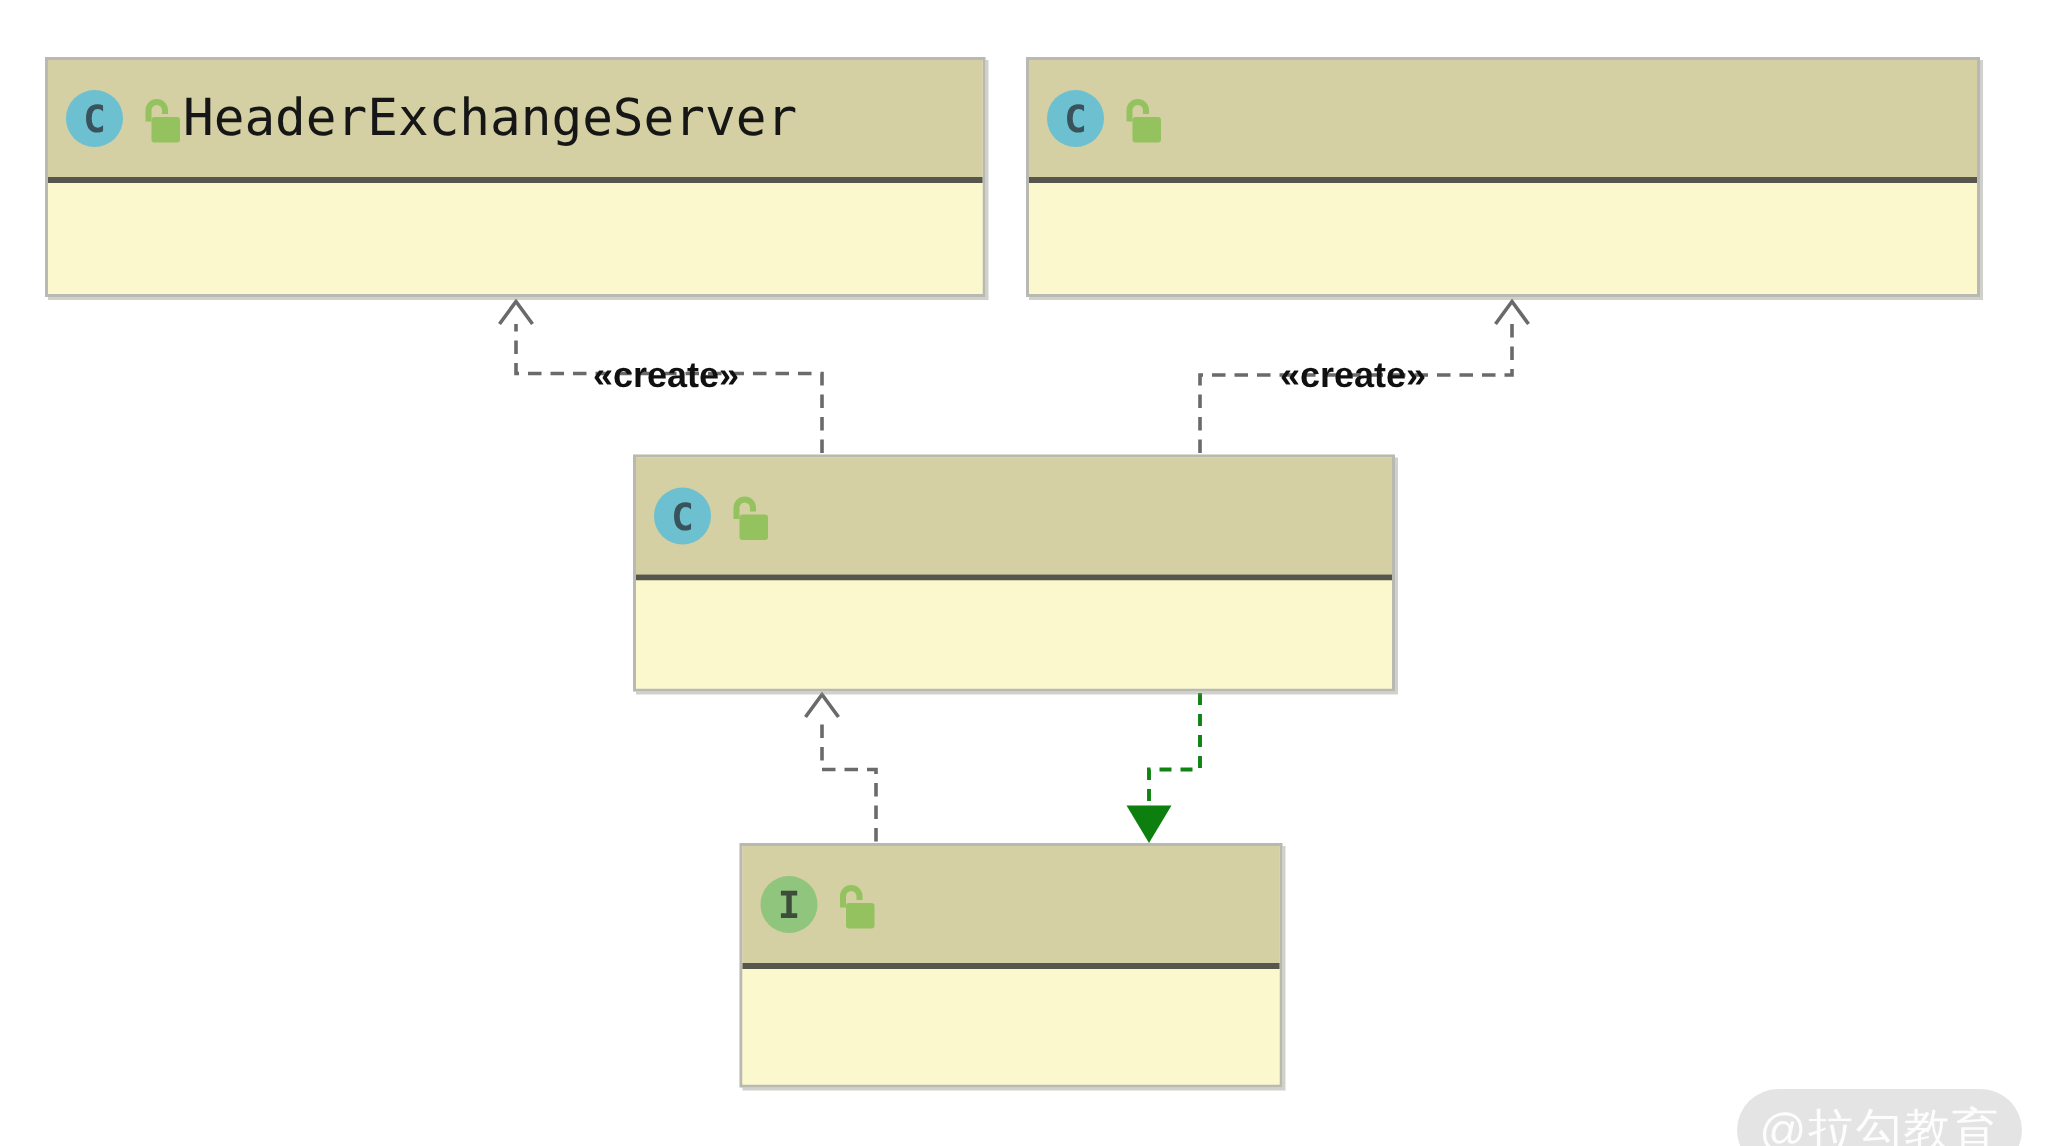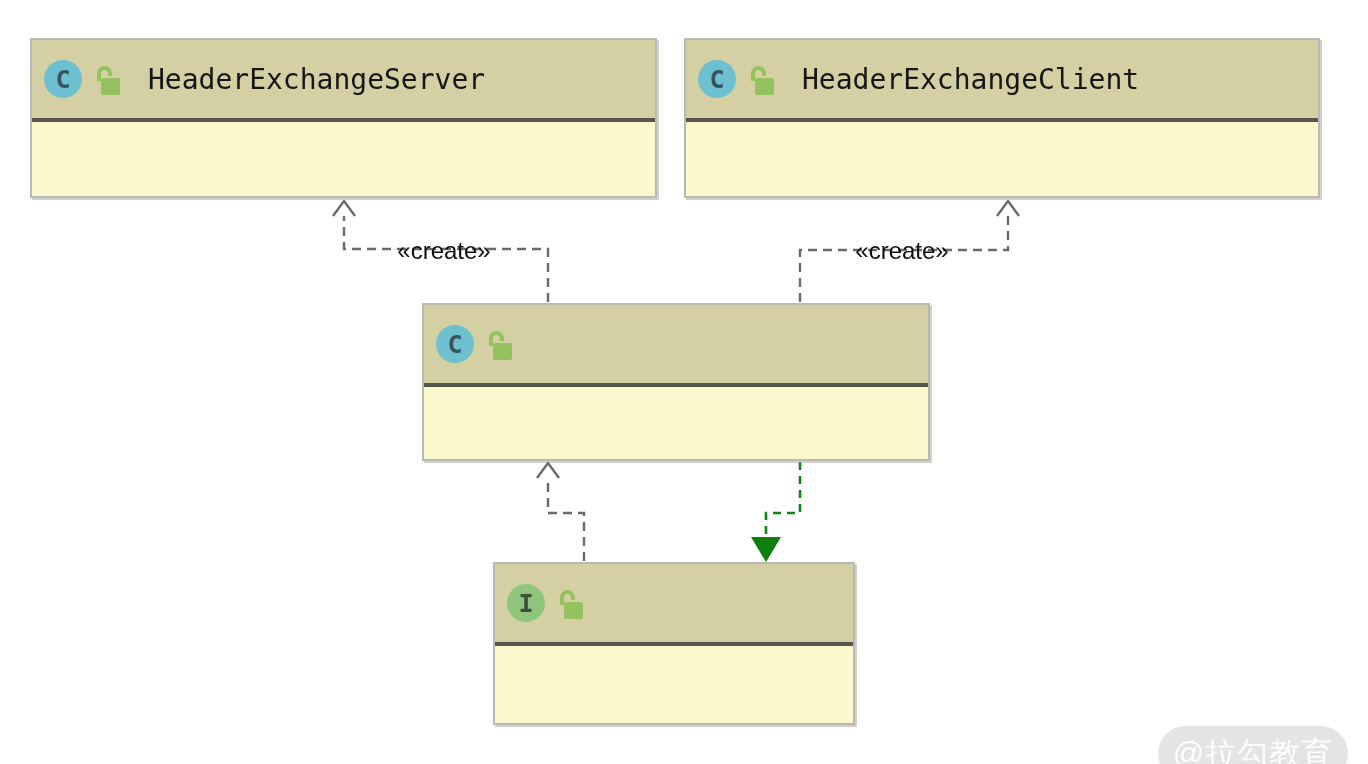--- a/index.html
+++ b/index.html
@@ -27,27 +27,27 @@
 
   .badge{
     width:38px;height:38px;border-radius:50%;flex:none;
     display:flex;align-items:center;justify-content:center;
     font-family:"DejaVu Sans Mono",monospace;font-size:25px;font-weight:bold;
   }
   .badge.class{background:#6dc0cf;color:#39525c}
   .badge.iface{background:#8fc57c;color:#3e4d3b}
   .lock{margin-left:10px;flex:none}
   .title{
-    margin-left:26px;white-space:nowrap;
-    font-family:"DejaVu Sans Mono",monospace;font-size:28px;color:#161616;
+    white-space:nowrap;
+    font-family:"DejaVu Sans Mono",monospace;font-size:34px;color:#161616;
   }
 
   .edge-label{
     position:absolute;transform:translate(-50%,-50%);
-    font-size:24px;color:#101010;white-space:nowrap;
+    font-size:24px;color:#101010;white-space:nowrap;font-weight:bold;
   }
 
   .watermark{
     position:absolute;left:1158px;top:704px;width:190px;height:55px;
     background:#e4e4e4;border-radius:29px;
     display:flex;align-items:center;justify-content:center;
     color:#fdfdfd;font-size:31px;letter-spacing:1px;margin-top:22px;
   }
 </style>
 </head>
@@ -81,21 +81,20 @@
   <div class="bod"></div>
 </div>
 
 <div class="node" style="left:684px;top:38px;width:636px;height:160px">
   <div class="hdr">
     <span class="badge class">C</span>
     <svg class="lock" width="30" height="33" viewBox="0 0 30 33">
       <path d="M7 18 V10.5 a5.5 5.5 0 0 1 11 0 V13" fill="none" stroke="#93c25f" stroke-width="4"></path>
       <rect x="9" y="15" width="19" height="17" rx="2" fill="#93c25f"></rect>
     </svg>
-    <span class="title">HeaderExchangeClient</span>
   </div>
   <div class="sep"></div>
   <div class="bod"></div>
 </div>
 
 <div class="node" style="left:422px;top:303px;width:508px;height:158px">
   <div class="hdr">
     <span class="badge class">C</span>
     <svg class="lock" width="30" height="33" viewBox="0 0 30 33">
       <path d="M7 18 V10.5 a5.5 5.5 0 0 1 11 0 V13" fill="none" stroke="#93c25f" stroke-width="4"></path>

